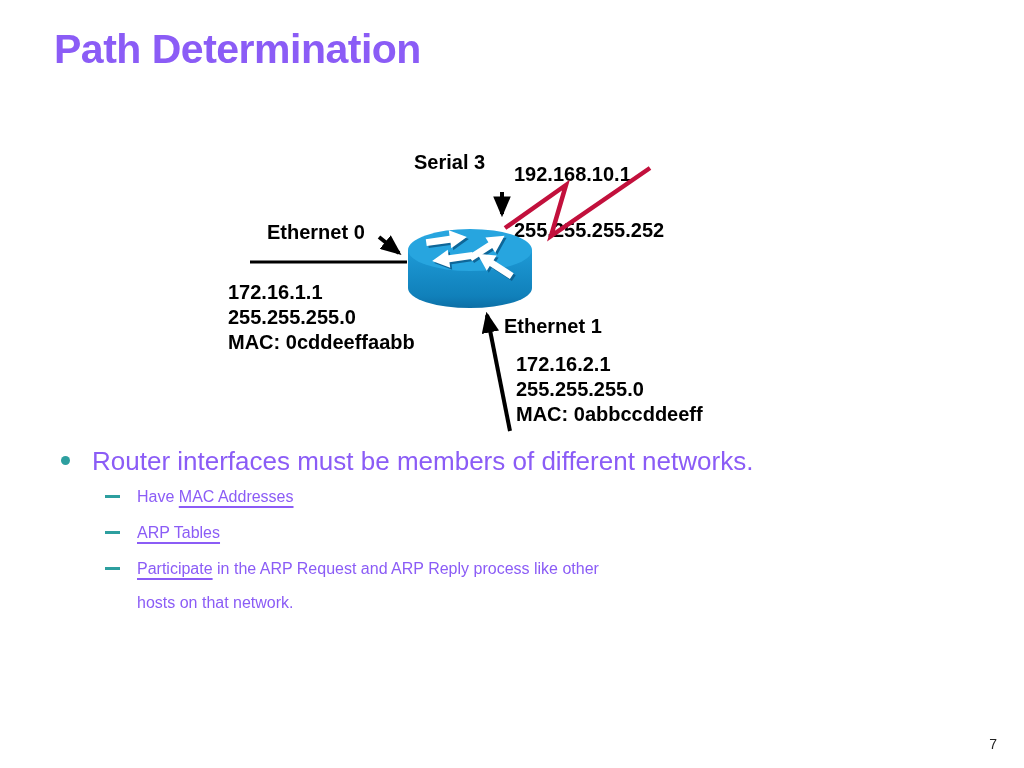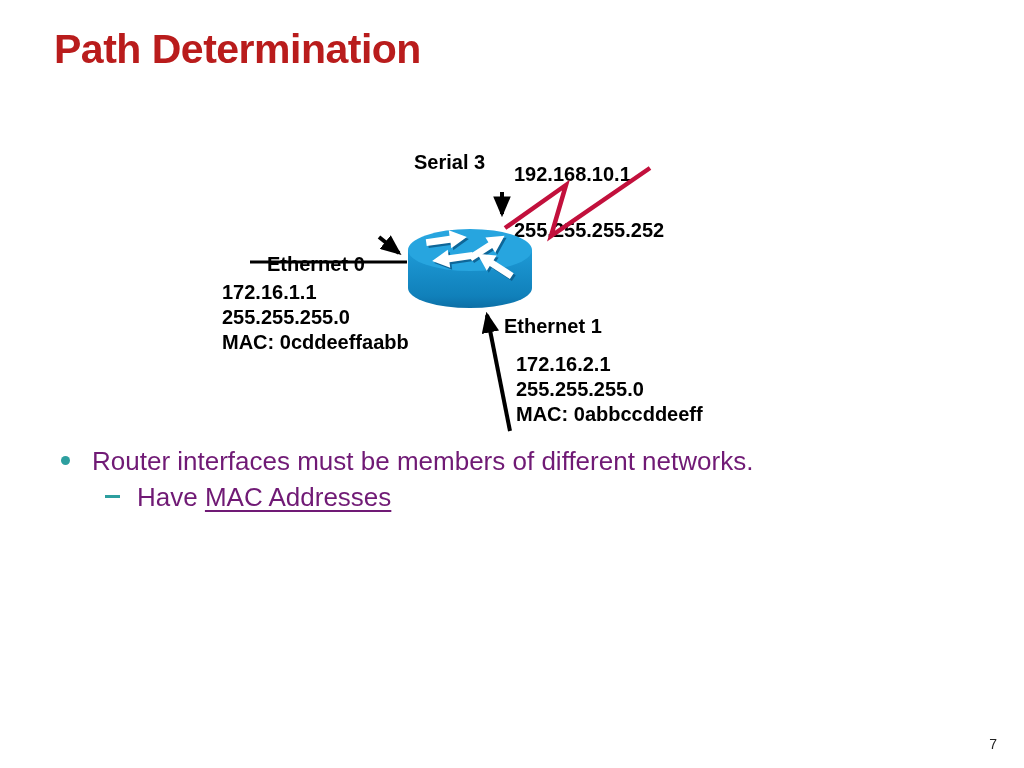--- a/index.html
+++ b/index.html
@@ -11,54 +11,54 @@
     font-family: "Liberation Sans", sans-serif;
     overflow: hidden;
   }
 
   .slide-title {
     position: absolute;
     left: 54px; top: 26px;
     font-size: 41px;
     font-weight: 700;
     letter-spacing: -0.5px;
-    color: #b91c1c;
+    color: #8b5cf6;
   }
 
   
   .dlabel {
     position: absolute;
     font-weight: 700;
     font-size: 20px;
     color: #000000;
     line-height: 25px;
     white-space: pre-line;
   }
   .lbl-serial0   { left: 414px; top: 150px; }
   .blk-serial-ip { left: 514px; top: 132px; line-height: 28px; }
-  .lbl-eth0      { left: 267px; top: 220px; margin-top: 32px; }
-  .blk-eth0      { left: 222px; top: 280px; }
+  .lbl-eth0      { left: 267px; top: 220px; }
+  .blk-eth0      { left: 228px; top: 280px; }
   .lbl-eth1      { left: 504px; top: 314px; }
   .blk-eth1      { left: 516px; top: 352px; }
 
   .diagram-svg {
     position: absolute;
     left: 0; top: 0;
     z-index: 2;
     pointer-events: none;
   }
 
   
   .body-text {
     position: absolute;
     left: 55px; top: 444px;
     width: 940px;
     font-size: 26px;
     line-height: 34px;
-    color: #701a75;
+    color: #8b5cf6;
   }
   .b-row { display: flex; margin-bottom: 2px; }
   .b-marker {
     flex: 0 0 37px;
     position: relative;
   }
   .b-dot {
     position: absolute;
     left: 6px; top: 12px;
     width: 9px; height: 9px;
@@ -68,21 +68,21 @@
   .b-body { flex: 1; white-space: pre-line; }
 
   .sub-rows { margin-left: 50px; }
   .sub-rows .b-marker { flex: 0 0 32px; }
   .b-dash {
     position: absolute;
     left: 0; top: 15px;
     width: 15px; height: 3px;
     background: #2D9F9F;
   }
-  .sub-rows .b-row { font-size: 26px; }
+  .sub-rows .b-row { font-size: 16px; }
   .u {
     text-decoration: underline;
     text-decoration-thickness: 2px;
     text-underline-offset: 4px;
   }
 
   .page-number {
     position: absolute;
     right: 27px; top: 736px;
     font-size: 14px;
@@ -158,16 +158,29 @@
     <span class="b-body">Router interfaces must be members of different networks.</span>
   </div>
 
   <div class="sub-rows">
     <div class="b-row">
       <span class="b-marker">
           <span class="b-dash"></span>
         </span>
       <span class="b-body"><span>Have </span><span class="u">MAC Addresses</span></span>
     </div>
+    <div class="b-row">
+      <span class="b-marker">
+          <span class="b-dash"></span>
+        </span>
+      <span class="b-body"><span class="u">ARP Tables</span></span>
+    </div>
+    <div class="b-row">
+      <span class="b-marker">
+          <span class="b-dash"></span>
+        </span>
+      <span class="b-body"><span class="u">Participate</span><span> in the ARP Request and ARP Reply process like other
+hosts on that network.</span></span>
+    </div>
   </div>
 </div>
 
 <div class="page-number">7</div>
 
 </body></html>

